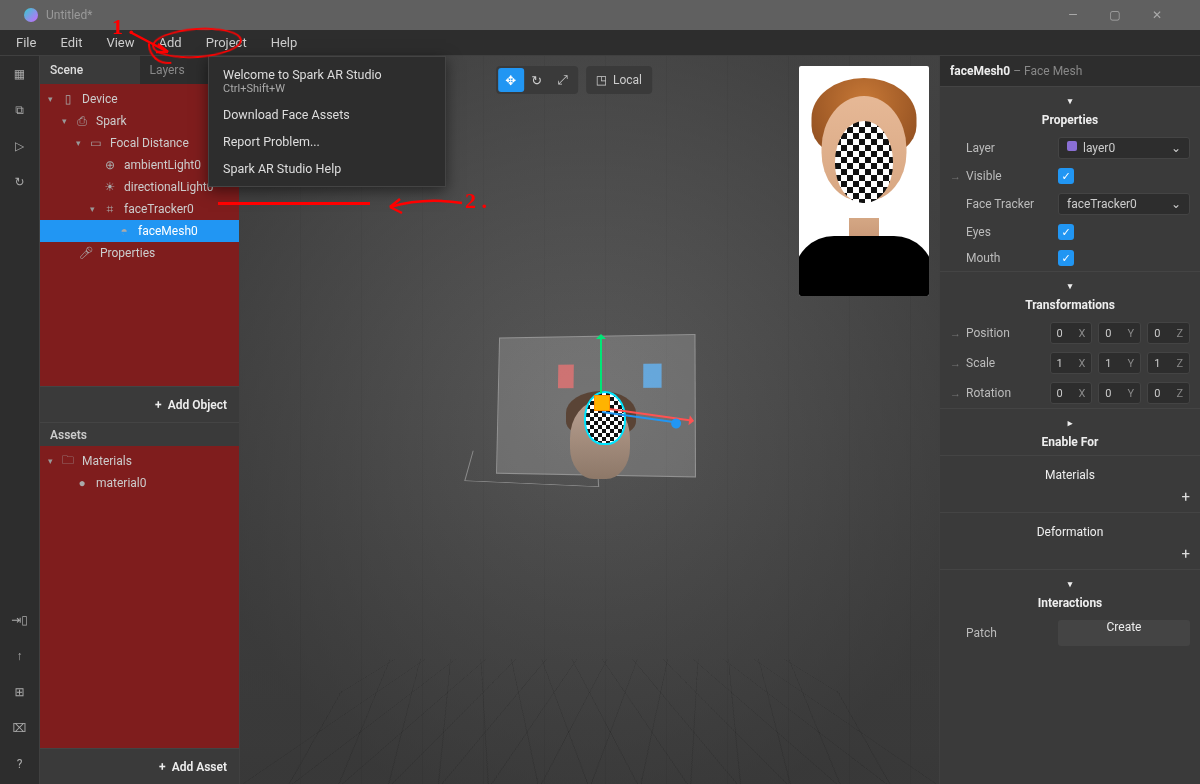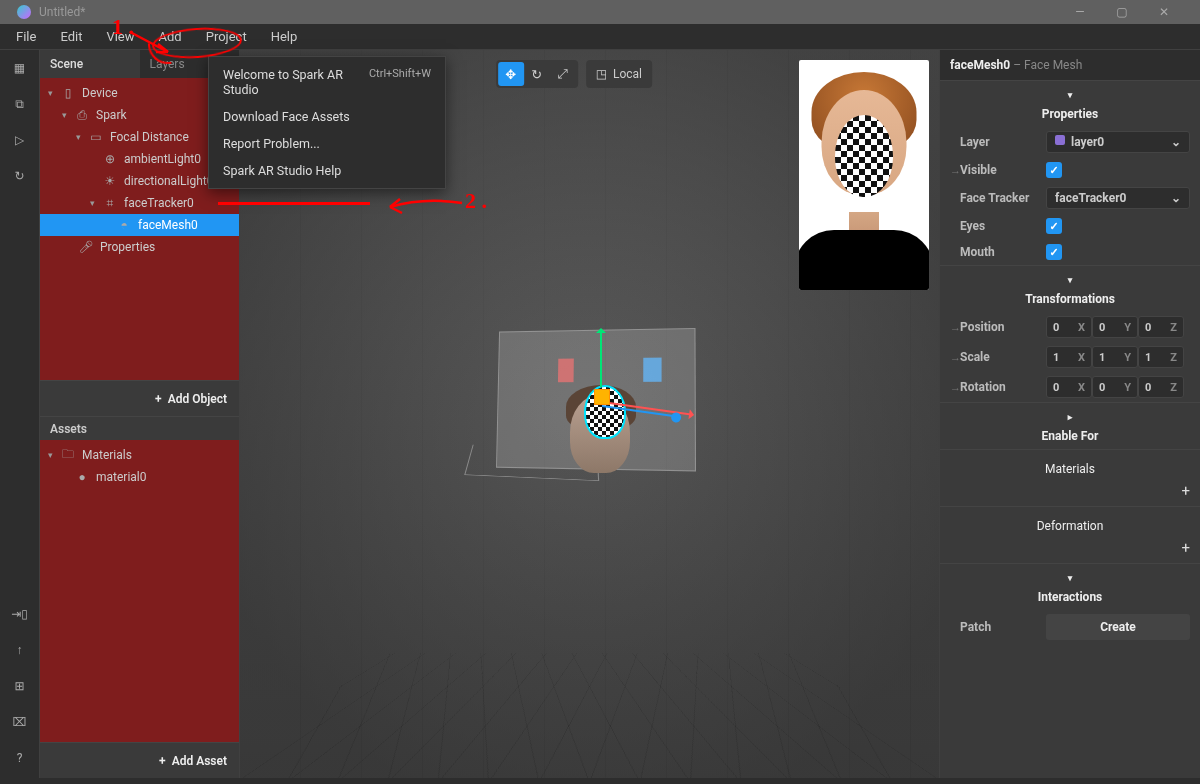--- a/index.html
+++ b/index.html
@@ -1,17 +1,17 @@
 <!DOCTYPE html>
 <html><head>
 <meta charset="utf-8">
 <style>
 * { margin: 0; padding: 0; box-sizing: border-box; font-family: -apple-system, BlinkMacSystemFont, "Segoe UI", Roboto, sans-serif; }
 body { background: #2d2d2d; color: #ccc; font-size: 12px; overflow: hidden; width: 1200px; height: 784px; position: relative; }
-.titlebar { height: 24px; background: #606060; display: flex; align-items: center; padding: 0 17px; color: #999; }
+.titlebar { height: 30px; background: #606060; display: flex; align-items: center; padding: 0 24px; color: #999; }
 .titlebar .logo { width: 14px; height: 14px; border-radius: 50%; background: linear-gradient(135deg, #3cc, #c6f); margin-right: 8px; }
 .titlebar .title { flex: 1; font-size: 12px; }
 .titlebar .winbtns { display: flex; gap: 12px; padding-right: 4px; }
 .titlebar .winbtn { width: 30px; text-align: center; color: #aaa; cursor: pointer; }
 .menubar { height: 26px; background: #2d2d2d; display: flex; align-items: center; padding: 0 4px; border-bottom: 1px solid #404040; }
 .menubar .menuitem { padding: 4px 12px; color: #ccc; cursor: pointer; font-size: 13px; }
 .main { display: flex; height: calc(100% - 56px); }
 .leftrail { width: 40px; background: #2d2d2d; display: flex; flex-direction: column; align-items: center; padding-top: 8px; gap: 16px; border-right: 1px solid #404040; }
 .leftrail .railicon { width: 20px; height: 20px; color: #aaa; cursor: pointer; display:flex; align-items:center; justify-content:center; }
 .leftcol { width: 200px; background: #7f1d1d; display: flex; flex-direction: column; border-right: 1px solid #404040; }
@@ -68,37 +68,37 @@
 .frustum { position:absolute; left:8px; top:160px; width:130px; height:50px; border-left:1px solid rgba(180,180,180,0.6); border-bottom:1px solid rgba(180,180,180,0.6); border-right:1px solid rgba(180,180,180,0.6); transform: perspective(500px) rotateX(52deg) rotateZ(4deg); }
 .axis { position:absolute; left:140px; top:110px; }
 .axis .ay { position:absolute; width:2px; height:56px; background:#00e676; left:0; top:-56px;}
 .axis .ay::after{content:"";position:absolute;left:-4px;top:-8px;border:5px solid transparent;border-bottom-color:#00e676;}
 .axis .ax { position:absolute; height:2px; width:90px; background:#ff5252; left:2px; top:14px; transform: rotate(8deg); transform-origin:left;}
 .axis .ax::after{content:"";position:absolute;right:-8px;top:-4px;border:5px solid transparent;border-left-color:#ff5252;}
 .axis .az { position:absolute; height:2px; width:72px; background:#2196f3; left:-70px; top:18px; transform: rotate(-172deg); transform-origin:right;}
 .axis .az::before{content:"";position:absolute;left:-8px;top:-5px;width:10px;height:10px;background:#2196f3;border-radius:50%;}
 .axis .cube { position:absolute; left:-6px; top:2px; width:16px; height:16px; background:#ffb300; border:1px solid #ff8f00;}
 .help-menu { position: absolute; top: 56px; left: 208px; width: 238px; background: #2d2d2d; border: 1px solid #444; box-shadow: 0 4px 14px rgba(0,0,0,0.5); z-index: 50; padding: 4px 0; }
-.help-menu .hm-item { display: flex; justify-content: space-between; padding: 6px 14px; color: #ddd; font-size: 12.5px; cursor: pointer; }
+.help-menu .hm-item { display: flex; justify-content: space-between; padding: 6px 14px; color: #ddd; font-size: 12.5px; cursor: pointer; flex-direction: column; }
 .help-menu .hm-item .shortcut { color: #aaa; font-size: 11px; }
 .rightpanel { width: 261px; background: #3a3a3a; border-left: 1px solid #404040; display: flex; flex-direction: column; font-size: 12px; }
 .rp-title { padding: 8px 10px; background: #2d2d2d; font-size: 12px; }
 .rp-title .bold { font-weight: 700; color: #eee; }
 .rp-title .sub { color: #888; }
 .rp-section { padding: 6px 10px; border-top: 1px solid #444; }
 .rp-section.header { display: flex; align-items: center; gap: 6px; font-weight: 700; color: #eee; cursor:pointer;flex-direction:column;}
-.rp-row { display: flex; align-items: center; padding: 4px 10px; min-height: 26px; font-weight: bold;}
+.rp-row { display: flex; align-items: center; padding: 4px 10px; gap: 6px; min-height: 26px;}
 .rp-label { width: 86px; color: #bbb; font-size: 12px; }
 .rp-arrow { width: 10px; color: #777; font-size: 11px; }
 .rp-select { flex: 1; background: #2d2d2d; border: 1px solid #444; border-radius: 3px; height: 22px; display: flex; align-items: center; padding: 0 8px; color: #ccc; font-size: 12px; justify-content: space-between; cursor:pointer;}
 .rp-select .swatch { width: 10px; height: 10px; background: #8a6fd4; margin-right: 6px; border-radius: 2px;}
 .rp-check { width: 16px; height: 16px; background: #2196f3; border-radius: 3px; display: flex; align-items: center; justify-content: center; color: #fff; font-size: 11px; cursor:pointer;}
 .rp-num { width: 46px; height: 22px; background: #2d2d2d; border: 1px solid #444; border-radius: 3px; display: flex; align-items: center; padding: 0 6px; color: #888; font-size: 11px; justify-content: space-between;}
 .rp-num .val{ color:#ccc; }
-.rp-btn { flex:1; height:26px; background:#444; border-radius:3px; display:flex; align-items:center; justify-content:center; color:#eee; cursor:pointer; font-size:12px;}
+.rp-btn { flex:1; height:26px; background:#444; border-radius:3px; display:flex; align-items:flex-start; justify-content:center; color:#eee; cursor:pointer; font-size:12px;}
 .plus-right { margin-left:auto; color:#ddd; font-size:15px; cursor:pointer; }
 
 .ann { position: absolute; pointer-events: none; z-index: 60; }
 .ann1-num { left: 112px; top: 16px; color: #f00; font: 700 22px/1 "Comic Sans MS", cursive; }
 .ann1-arrow { left: 128px; top: 30px; }
 .ann1-ring { left: 152px; top: 28px; width: 90px; height: 30px; border: 2.5px solid #f00; border-radius: 50%; transform: rotate(-4deg);}
 .ann1-ring::after{content:"";position:absolute;left:-6px;top:10px;width:20px;height:20px;border-left:2.5px solid #f00;border-bottom:2.5px solid #f00;border-radius:0 0 0 20px;}
 .ann2-line { left: 218px; top: 202px; width: 152px; height: 2.5px; background: #f00; }
 .ann2-arrow { left: 384px; top: 197px; }
 .ann2-num { left: 465px; top: 190px; color: #f00; font: 700 22px/1 "Comic Sans MS", cursive; }

